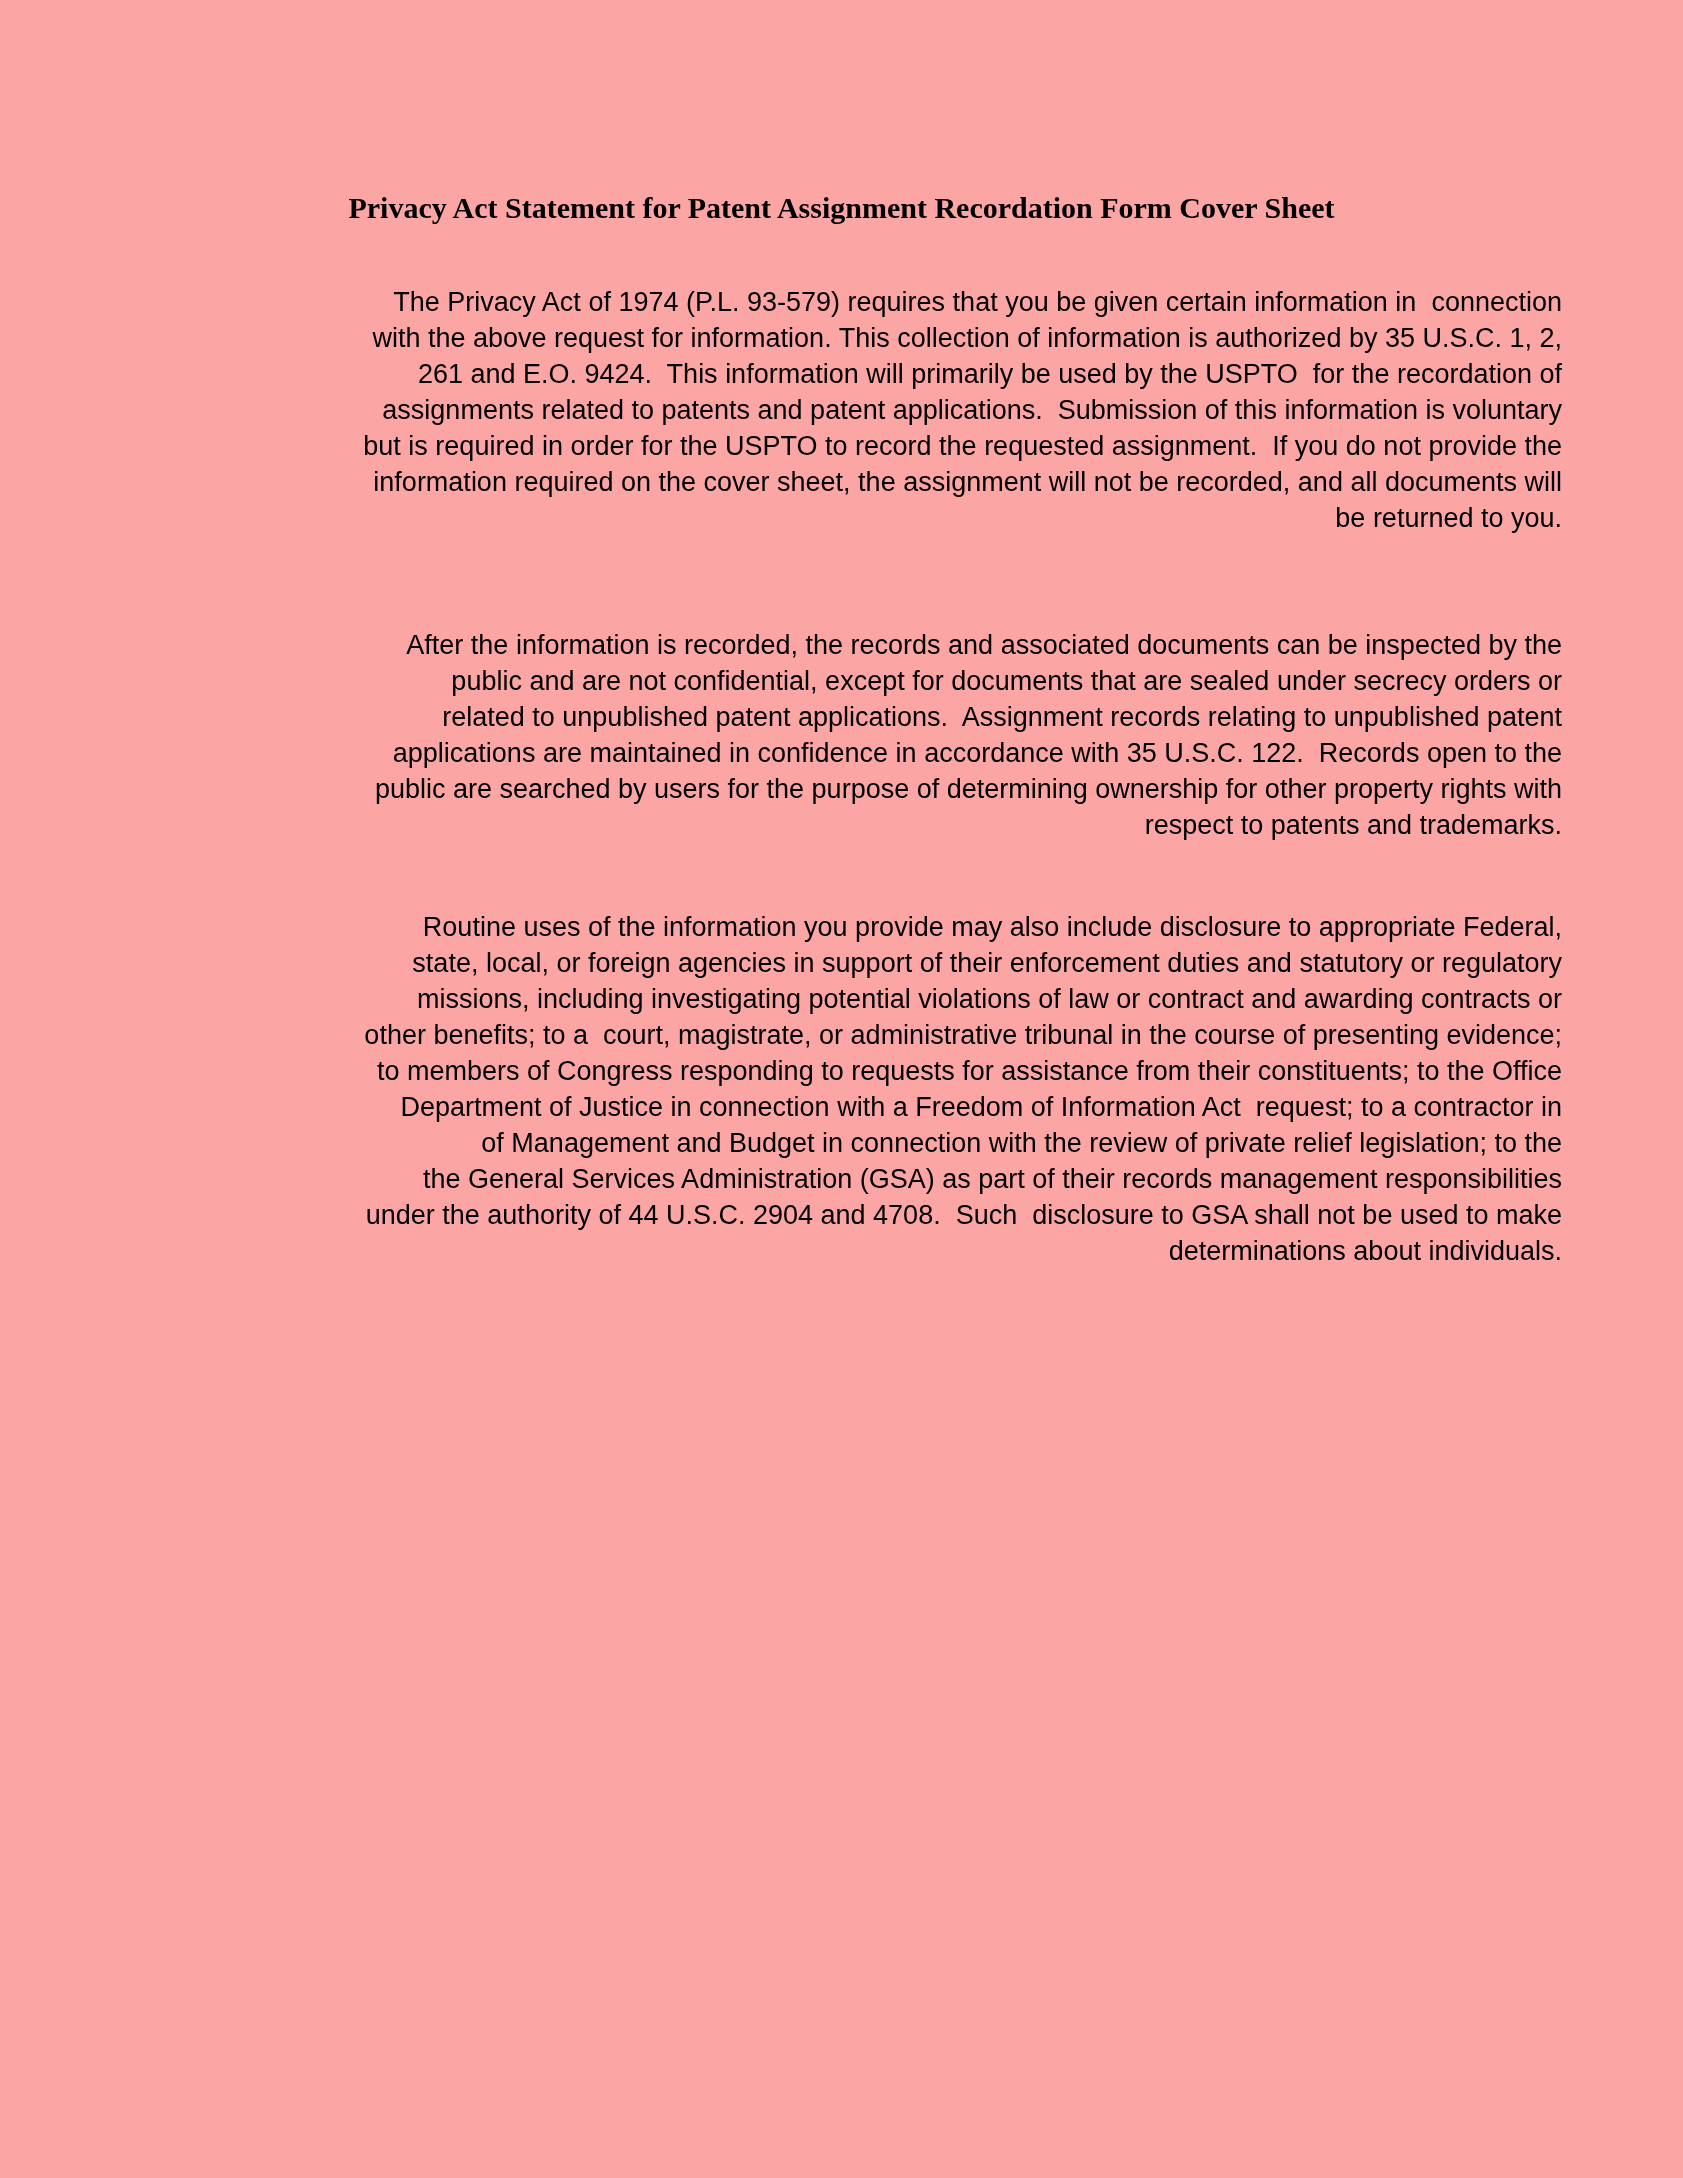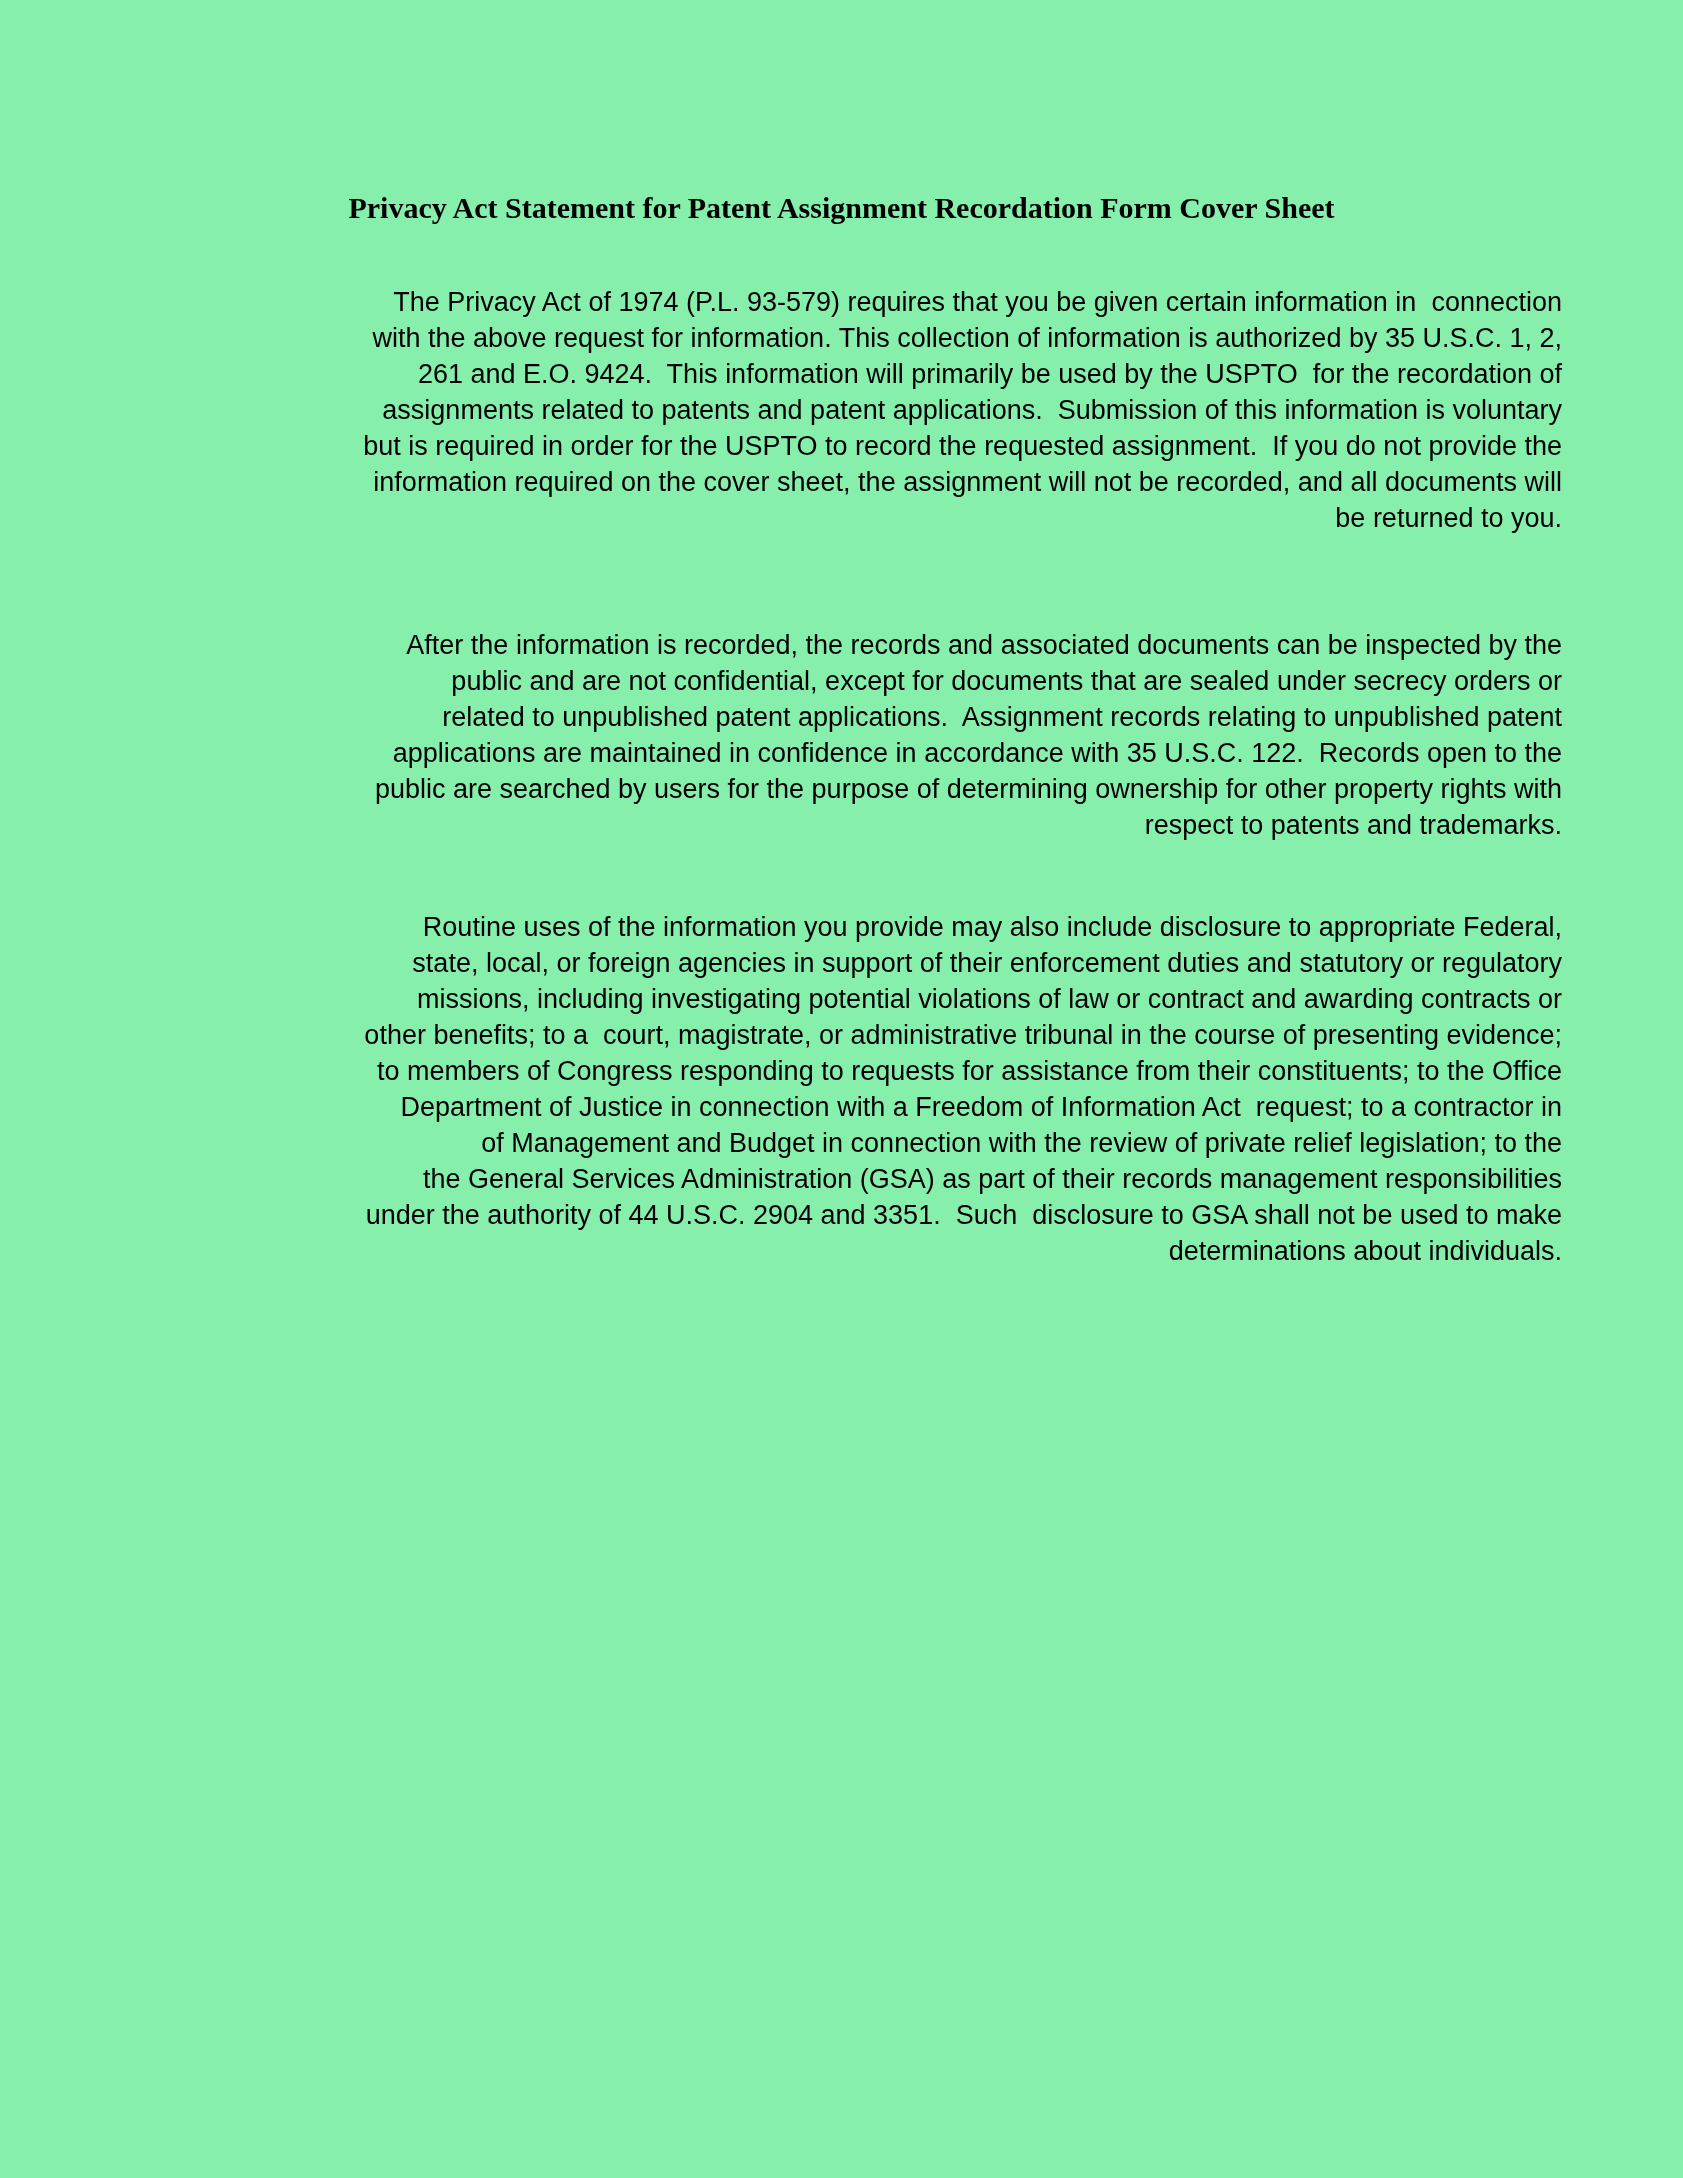--- a/index.html
+++ b/index.html
@@ -1,17 +1,17 @@
 <!DOCTYPE html>
 <html><head>
 <meta charset="utf-8">
 <style>
   html, body { margin: 0; padding: 0; background: #ffffff; }
   body { width: 1683px; height: 2178px; position: relative; overflow: hidden; }
-  .page { position: absolute; left: 0; top: 0; width: 1683px; height: 2178px; background: #86efac; }
+  .page { position: absolute; left: 0; top: 0; width: 1683px; height: 2178px; background: #fca5a5; }
   .title {
     position: absolute; left: 0; width: 1683px; top: 191px;
     text-align: center;
     font-family: "Liberation Serif", serif;
     font-weight: bold; font-size: 30px; color: #000;
     letter-spacing: 0px;
   }
   .para {
     position: absolute; left: 196px; width: 1366px;
     font-family: "Liberation Sans", sans-serif;
@@ -49,17 +49,17 @@
 
   <div class="para" id="p3">
     <span class="line">Routine uses of the information you provide may also include disclosure to appropriate Federal,</span>
     <span class="line">state, local, or foreign agencies in support of their enforcement duties and statutory or regulatory</span>
     <span class="line">missions, including investigating potential violations of law or contract and awarding contracts or</span>
     <span class="line">other benefits; to a  court, magistrate, or administrative tribunal in the course of presenting evidence;</span>
     <span class="line">to members of Congress responding to requests for assistance from their constituents; to the Office</span>
     <span class="line">Department of Justice in connection with a Freedom of Information Act  request; to a contractor in</span>
     <span class="line">of Management and Budget in connection with the review of private relief legislation; to the</span>
     <span class="line">the General Services Administration (GSA) as part of their records management responsibilities</span>
-    <span class="line">under the authority of 44 U.S.C. 2904 and 3351.  Such  disclosure to GSA shall not be used to make</span>
+    <span class="line">under the authority of 44 U.S.C. 2904 and 4708.  Such  disclosure to GSA shall not be used to make</span>
     <span class="line">determinations about individuals.</span>
   </div>
 </div>
 
 
 </body></html>

